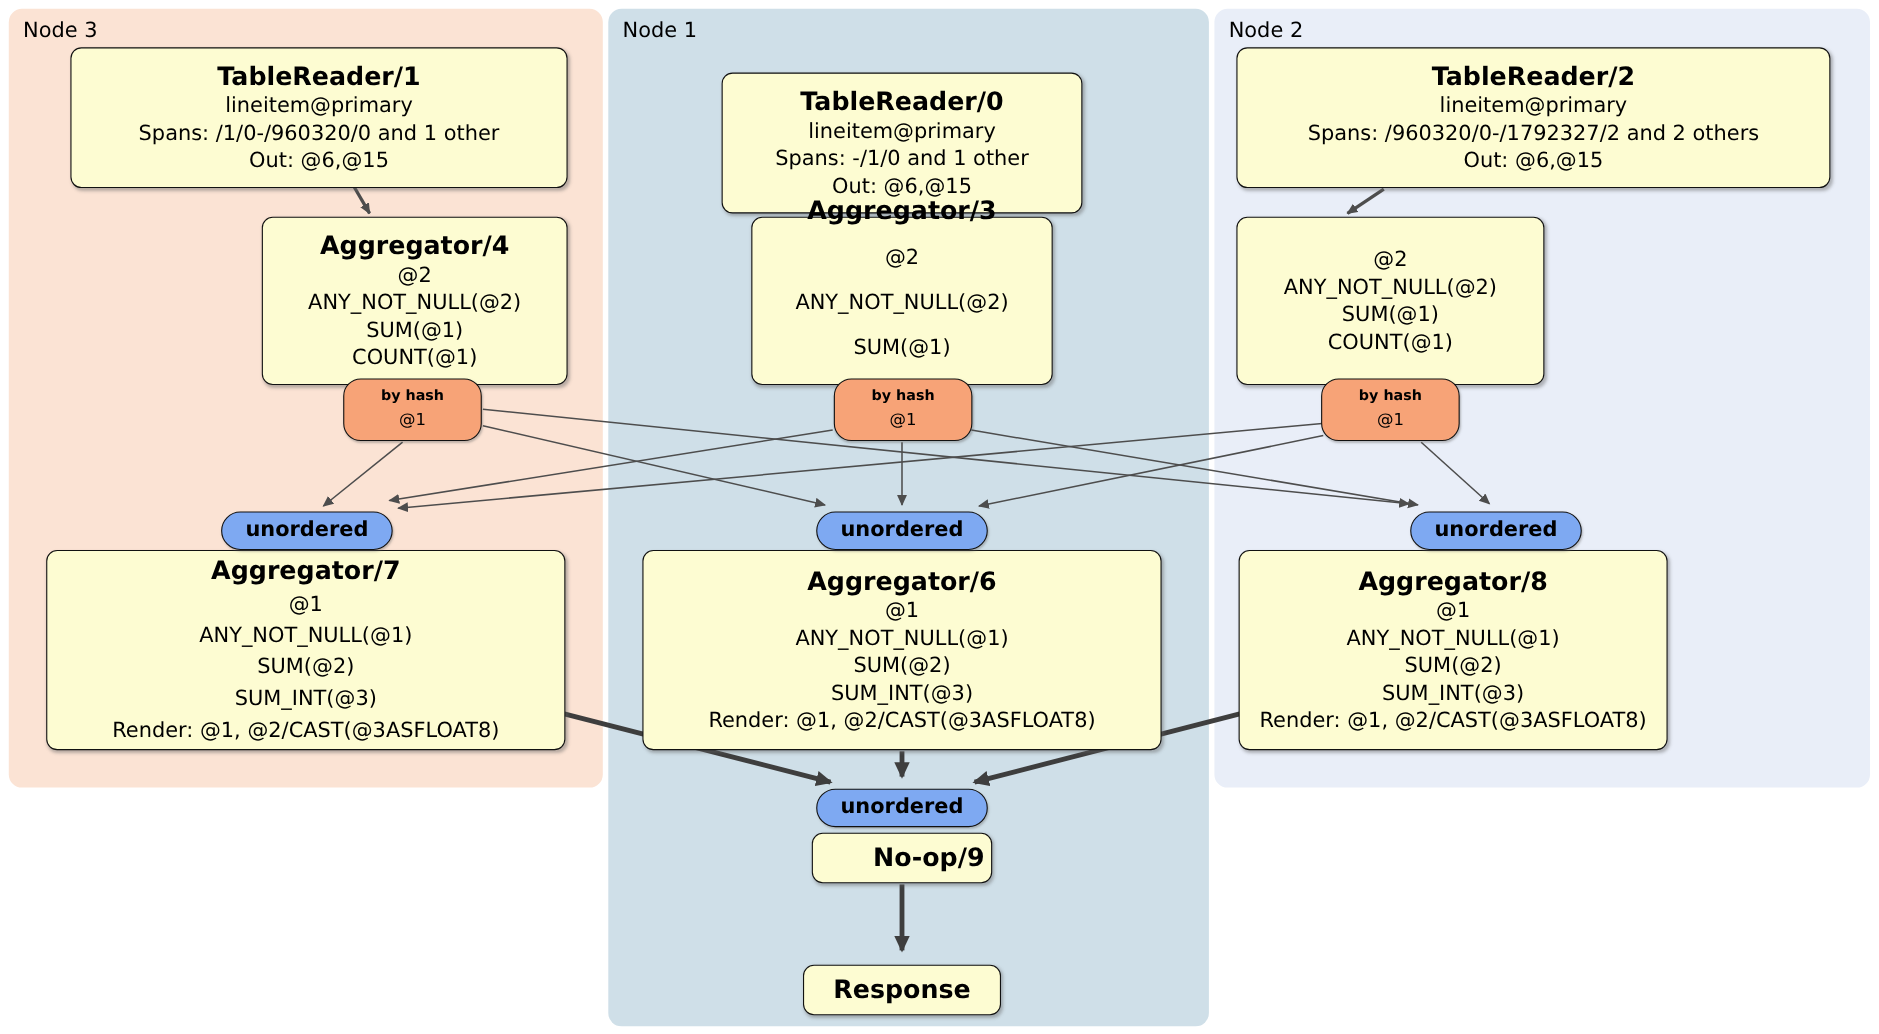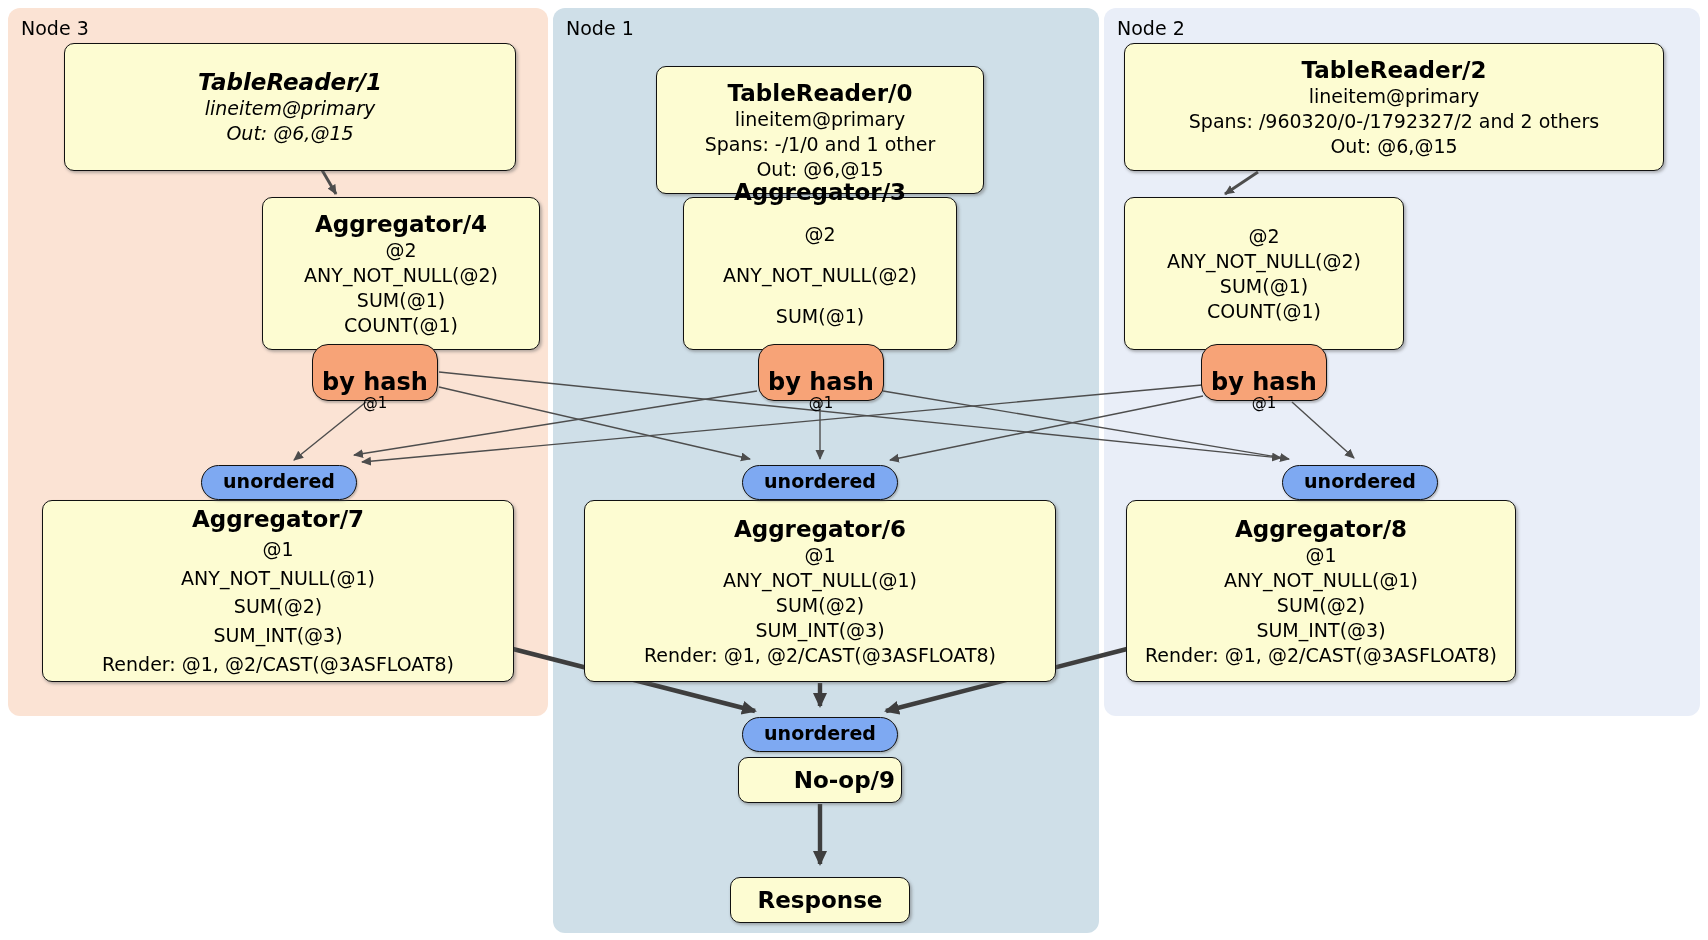--- a/index.html
+++ b/index.html
@@ -69,23 +69,22 @@
     border-radius: 16px;
     box-sizing: border-box;
     text-align: center;
     padding-top: 4px;
     z-index: 3;
     box-shadow: 1px 1.5px 2px rgba(100,100,100,0.4);
     color: #000000;
   }
   .router-label {
     font-weight: bold;
-    font-size: 24px;
+    font-size: 13px;
     line-height: 23px;
-    margin-top: 22px;
   }
   .router-detail {
     font-size: 15px;
     line-height: 19px;
   }
   
   .stream {
     position: absolute;
     width: 156px;
     height: 35px;
@@ -154,41 +153,42 @@
     </g>
 
     <g stroke="#3e3e3e" stroke-width="4.4">
       <line x1="513" y1="649" x2="755" y2="711" marker-end="url(#arr-l)"></line>
       <line x1="820" y1="683" x2="820" y2="706" marker-end="url(#arr-l)"></line>
       <line x1="1127" y1="649" x2="886" y2="711" marker-end="url(#arr-l)"></line>
       <line x1="820" y1="804" x2="820" y2="864" marker-end="url(#arr-l)"></line>
     </g>
   </svg>
 
-  <div class="proc" style="left:64px; top:43px; width:452px; height:128px;font-style:italic;">
+  <div class="proc" style="left:64px; top:43px; width:452px; height:128px;">
     <div class="proc-title">TableReader/1</div>
     <div class="proc-line">lineitem@primary</div>
+    <div class="proc-line">Spans: /1/0-/960320/0 and 1 other</div>
     <div class="proc-line">Out: @6,@15</div>
   </div>
 
   <div class="proc" style="left:656px; top:43px; width:328px; height:128px;margin-top:23px;">
     <div class="proc-title">TableReader/0</div>
     <div class="proc-line">lineitem@primary</div>
     <div class="proc-line">Spans: -/1/0 and 1 other</div>
     <div class="proc-line">Out: @6,@15</div>
   </div>
 
   <div class="proc" style="left:1124px; top:43px; width:540px; height:128px;">
     <div class="proc-title">TableReader/2</div>
     <div class="proc-line">lineitem@primary</div>
     <div class="proc-line">Spans: /960320/0-/1792327/2 and 2 others</div>
     <div class="proc-line">Out: @6,@15</div>
   </div>
 
-  <div class="proc" style="left:238px; top:197px; width:278px; height:153px;margin-left:24px;">
+  <div class="proc" style="left:238px; top:197px; width:278px; height:153px;">
     <div class="proc-title">Aggregator/4</div>
     <div class="proc-line">@2</div>
     <div class="proc-line">ANY_NOT_NULL(@2)</div>
     <div class="proc-line">SUM(@1)</div>
     <div class="proc-line">COUNT(@1)</div>
   </div>
 
   <div class="proc" style="left:683px; top:197px; width:274px; height:153px;gap:16px;">
     <div class="proc-title">Aggregator/3</div>
     <div class="proc-line">@2</div>

